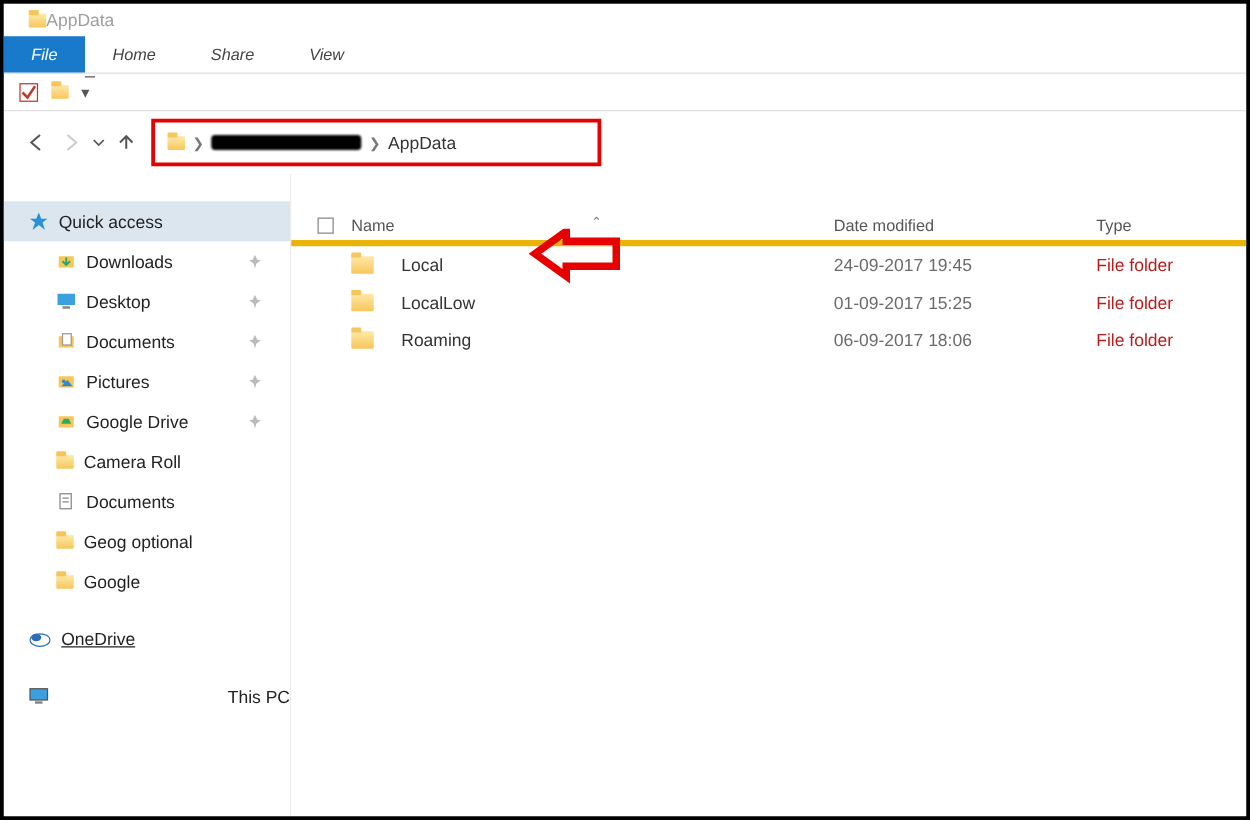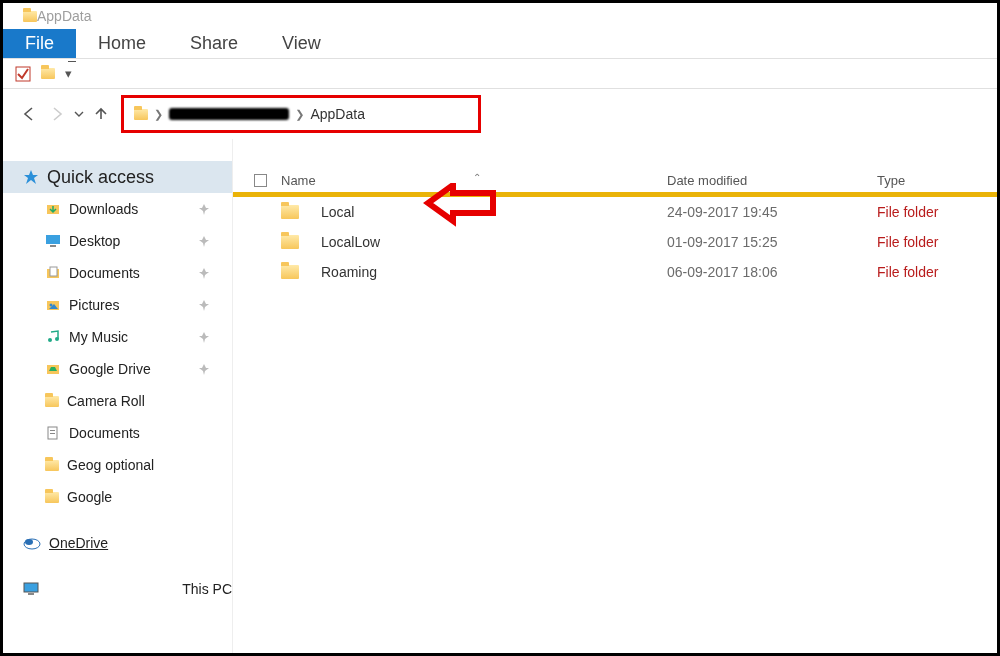--- a/index.html
+++ b/index.html
@@ -26,23 +26,24 @@
   .ribbon {
     height: 30px;
     display: flex;
     align-items: stretch;
     border-bottom: 1px solid #e0e0e0;
   }
   .ribbon .tab {
     padding: 0 22px;
     display: flex;
     align-items: center;
-    font-size: 18px;
+    font-size: 13px;
     color: #444;
     cursor: pointer;
+    font-style: italic;
   }
   .ribbon .tab.file {
     background: #1979ca;
     color: #fff;
   }
   
   .qat {
     height: 30px;
     border-bottom: 1px solid #e0e0e0;
     display: flex;
@@ -99,21 +100,21 @@
     align-items: center;
     height: 32px;
     padding-left: 20px;
     font-size: 14px;
     color: #222;
     gap: 8px;
     cursor: pointer;
   }
   .side-item.header {
     background: #dbe6ef;
-    font-size: 18px;
+    font-size: 14px;
   }
   .side-item.sub { padding-left: 42px; }
   .side-item .pin {
     margin-left: auto;
     margin-right: 22px;
     color: #9e9e9e;
   }
   .section-gap { height: 14px; }
   
   .filelist {
@@ -297,33 +298,20 @@
         </svg>
       <span>Pictures</span>
       <span class="pin">
           <svg width="12" height="12">
             <path d="M6 1 L8 5 L11 5 L7 8 L6 12 L5 8 L1 5 L4 5 Z" fill="#bbb"></path>
           </svg>
         </span>
     </div>
     <div class="side-item sub">
       <svg width="16" height="16">
-          <path d="M6 3 L13 2 L13 10" stroke="#2a8" stroke-width="1.5" fill="none"></path>
-          <circle cx="5" cy="11" r="2" fill="#2a8"></circle>
-          <circle cx="12" cy="10" r="2" fill="#2a8"></circle>
-        </svg>
-      <span>My Music</span>
-      <span class="pin">
-          <svg width="12" height="12">
-            <path d="M6 1 L8 5 L11 5 L7 8 L6 12 L5 8 L1 5 L4 5 Z" fill="#bbb"></path>
-          </svg>
-        </span>
-    </div>
-    <div class="side-item sub">
-      <svg width="16" height="16">
           <rect x="2" y="4" width="12" height="9" fill="#f7c65b"></rect>
           <polygon points="6,6 10,6 12,10 4,10" fill="#27ae60"></polygon>
         </svg>
       <span>Google Drive</span>
       <span class="pin">
           <svg width="12" height="12">
             <path d="M6 1 L8 5 L11 5 L7 8 L6 12 L5 8 L1 5 L4 5 Z" fill="#bbb"></path>
           </svg>
         </span>
     </div>

